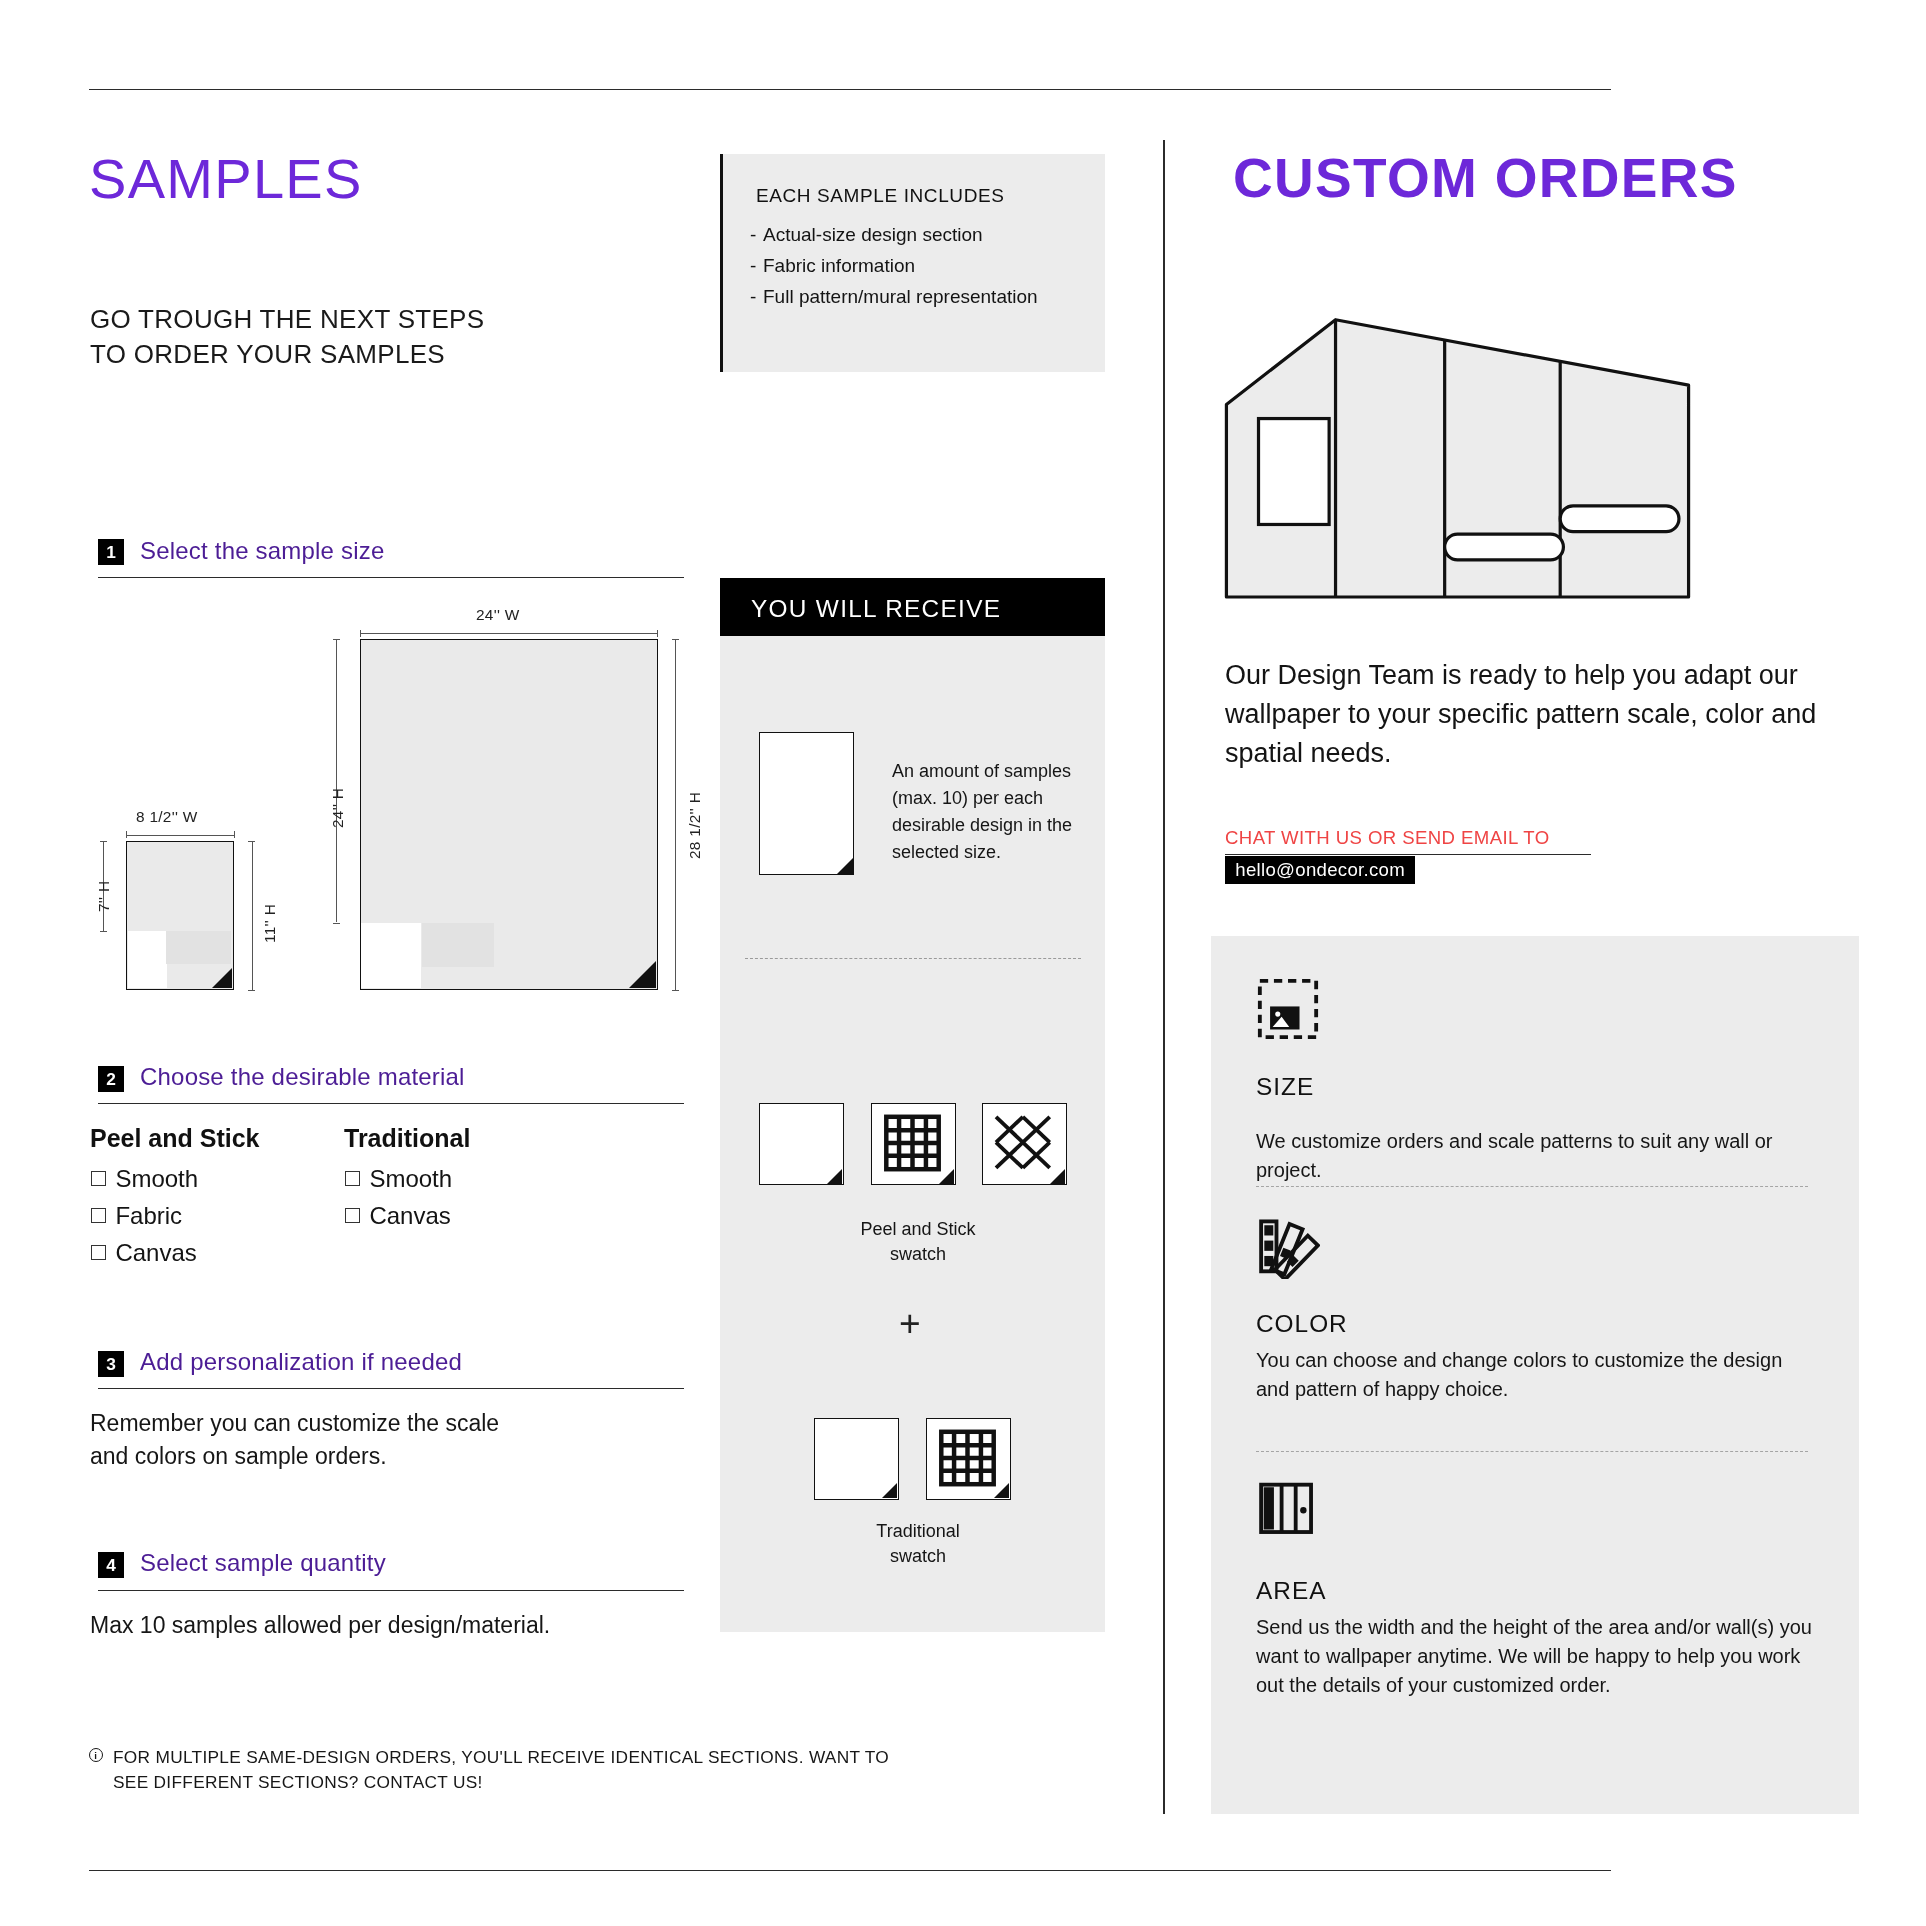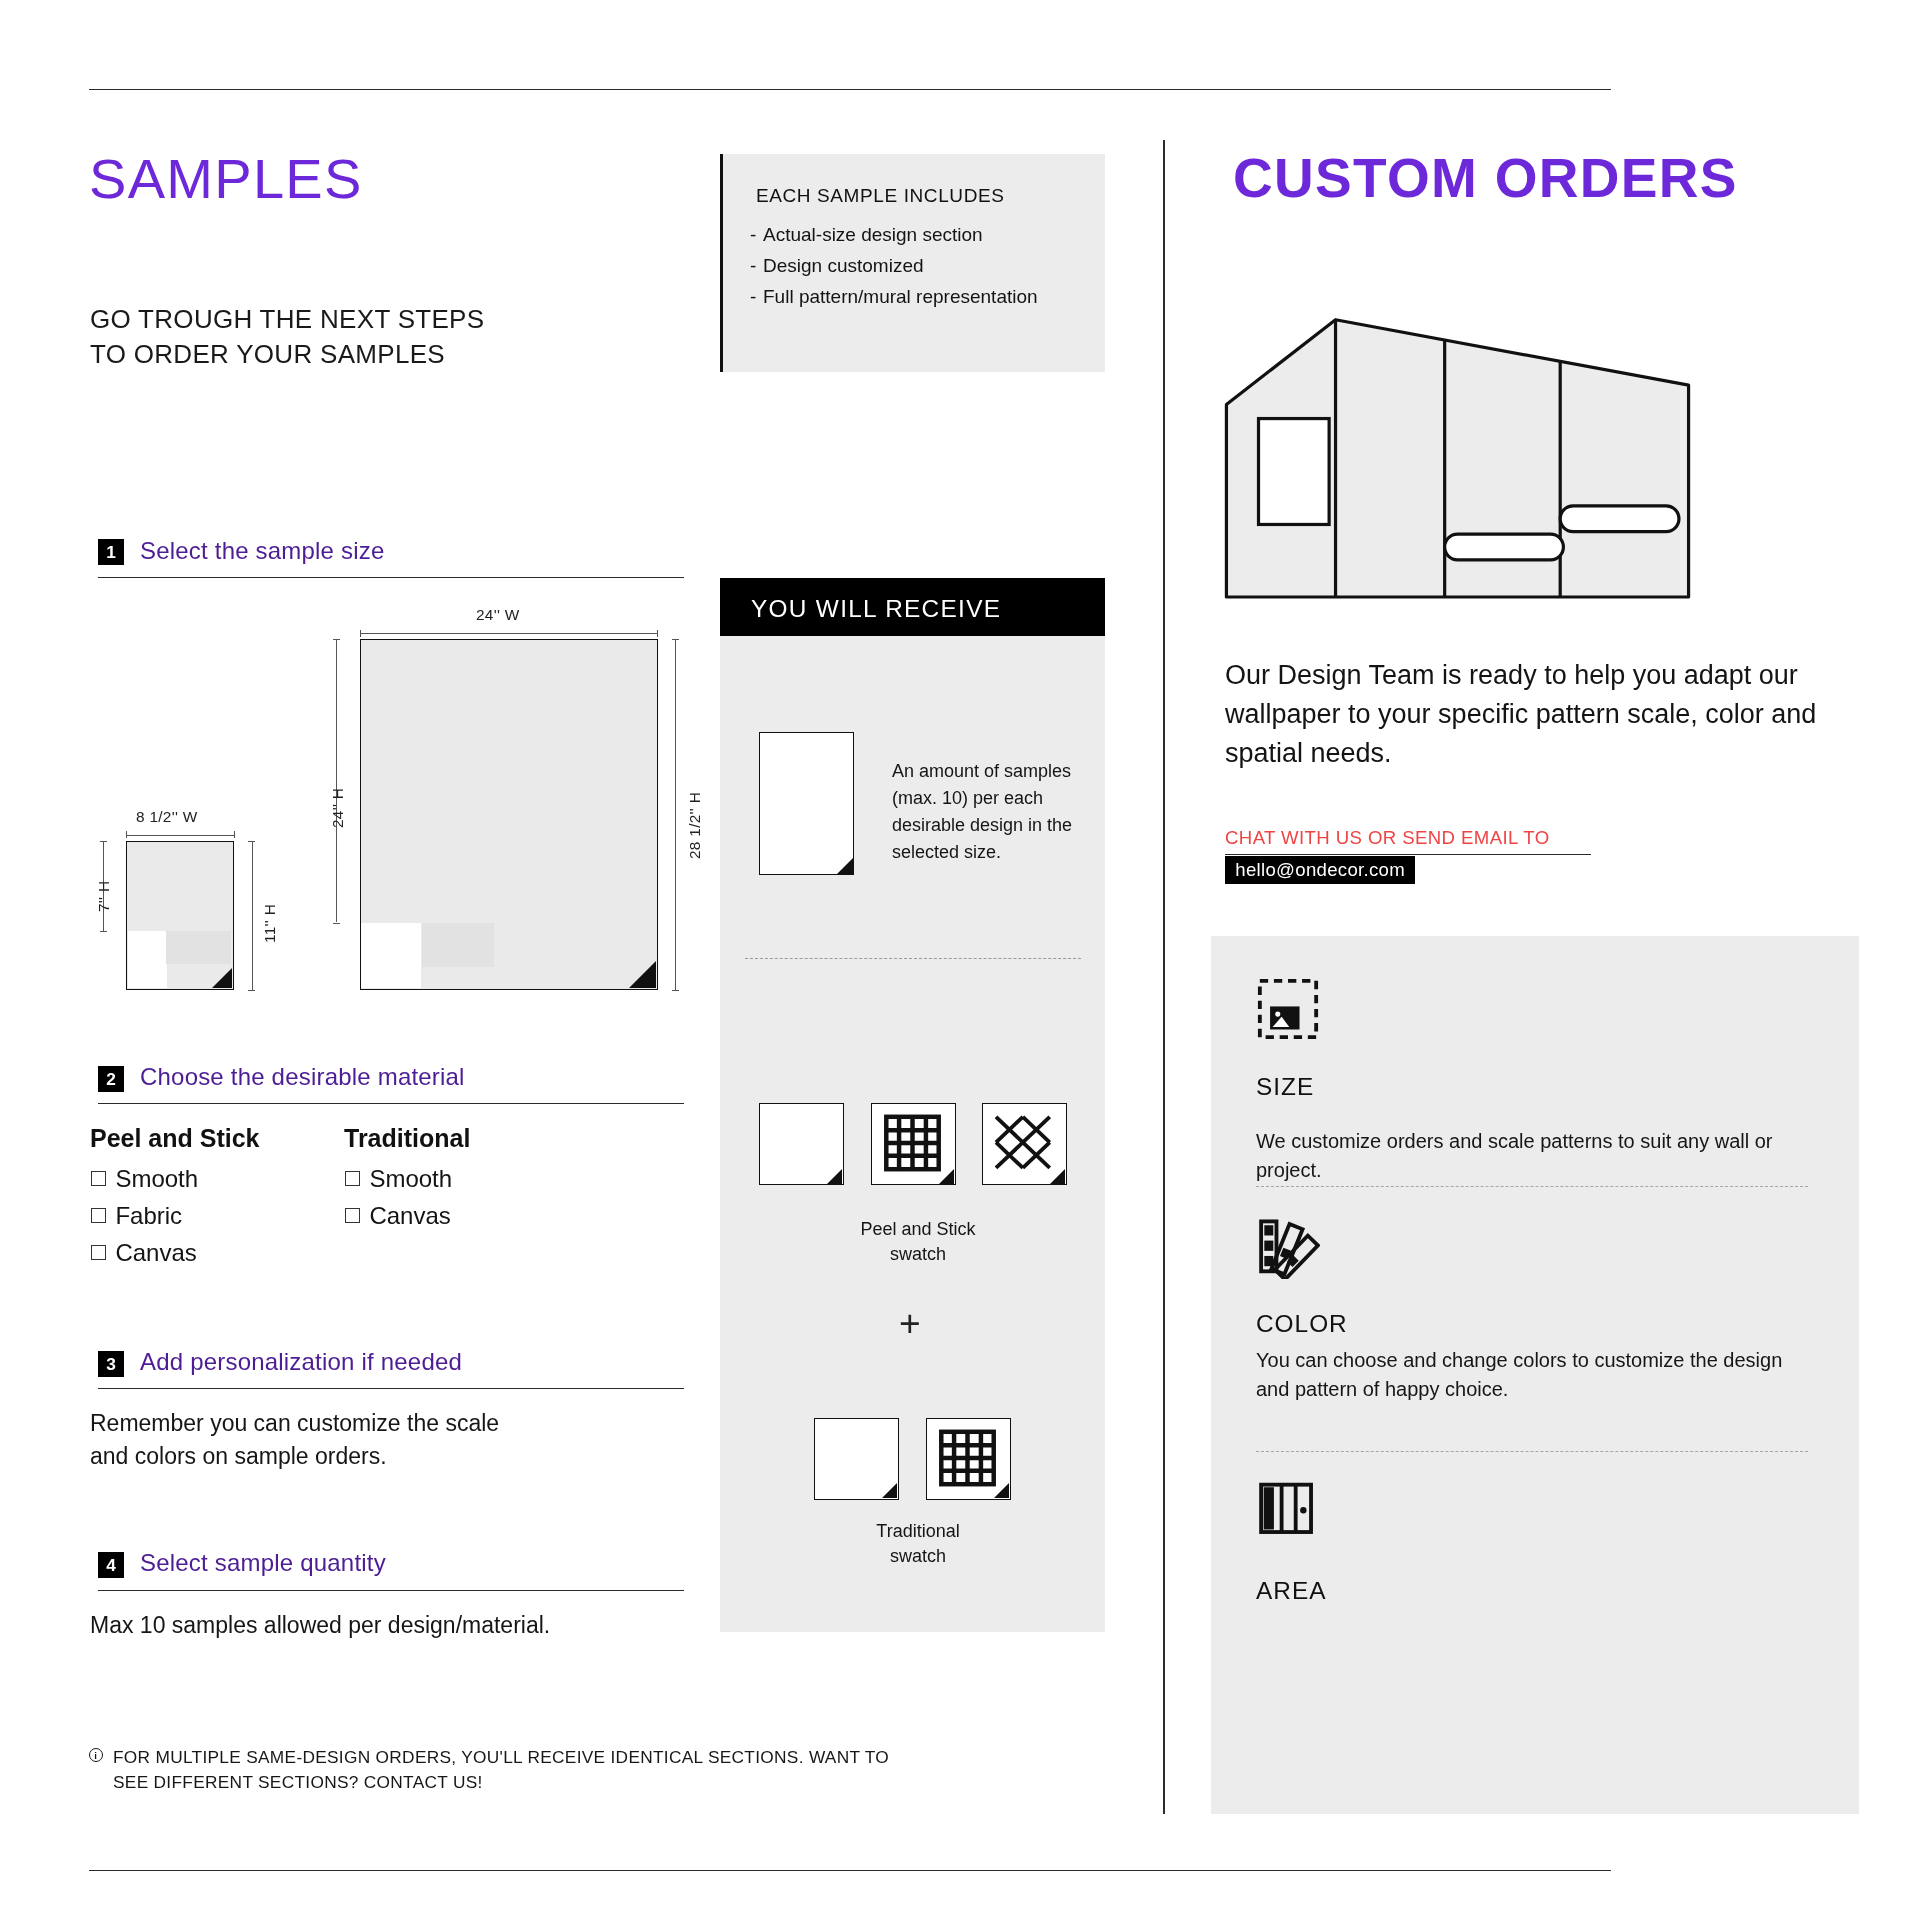--- a/index.html
+++ b/index.html
@@ -209,21 +209,21 @@
     <div class="leftbar"></div>
   </div>
   <div class="includes-title">EACH SAMPLE INCLUDES</div>
   <div class="includes-list">
     <div>
         <span class="dash">-</span>
         <span>Actual-size design section</span>
       </div>
     <div>
         <span class="dash">-</span>
-        <span>Design customized</span>
+        <span>Fabric information</span>
       </div>
     <div>
         <span class="dash">-</span>
         <span>Full pattern/mural representation</span>
       </div>
   </div>
 
   <div class="step-num" style="left:98px; top:539px;">1</div>
   <div class="step-label" style="left:140px; top:537px;">Select the sample size</div>
   <div class="step-rule" style="left:98px; top:577px; width:586px;"></div>
@@ -418,15 +418,16 @@
   <div class="feat-sep" style="top:1451px;"></div>
 
   <svg width="64" height="64" viewBox="0 0 100 100" style="position:absolute; left:1256px; top:1477px;">
     <rect x="8" y="12" width="78" height="74" fill="none" stroke="#111" stroke-width="6"></rect>
     <rect x="12" y="16" width="16" height="66" fill="#111"></rect>
     <line x1="40" y1="12" x2="40" y2="86" stroke="#111" stroke-width="6"></line>
     <line x1="62" y1="12" x2="62" y2="86" stroke="#111" stroke-width="6"></line>
     <circle cx="74" cy="52" r="5" fill="#111"></circle>
   </svg>
   <div class="feat-title" style="left:1256px; top:1577px;">AREA</div>
+  <div class="feat-text" style="left:1256px; top:1613px;">Send us the width and the height of the area and/or wall(s) you want to wallpaper anytime. We will be happy to help you work out the details of your customized order.</div>
 
 </div>
 
 
 </body></html>

